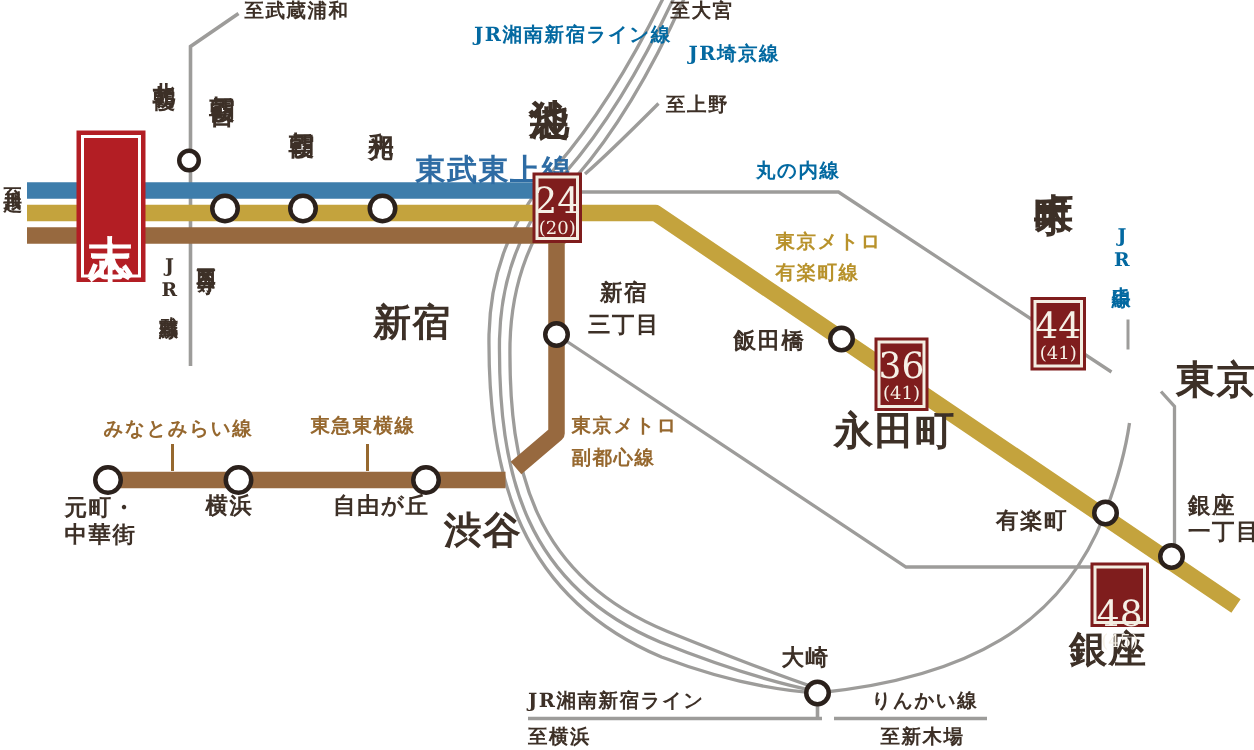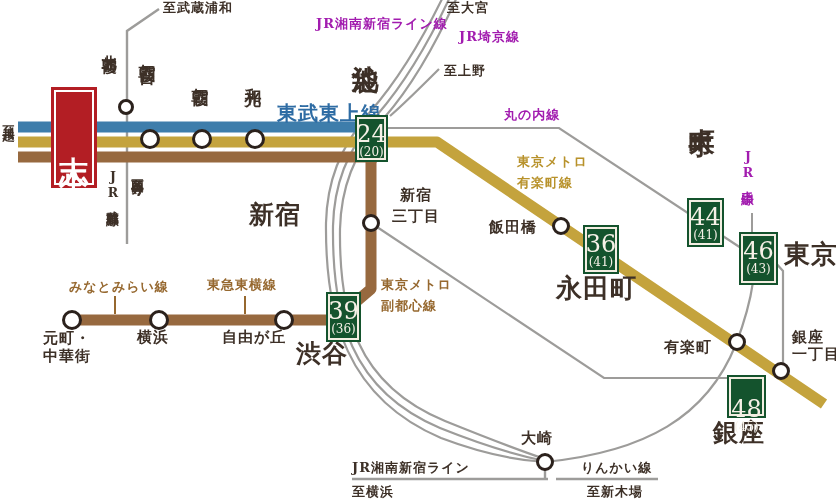--- a/index.html
+++ b/index.html
@@ -7,29 +7,29 @@
     position:relative;width:836px;height:500px;background:#fff;overflow:hidden;
     font-family:"DejaVu Serif","Liberation Serif",serif;
   }
   .map svg{position:absolute;left:0;top:0;}
   .lbl{
     position:absolute;color:#3d3027;font-size:13px;line-height:1.15;
     white-space:nowrap;font-weight:700;letter-spacing:1px;
   }
   .vert{writing-mode:vertical-rl;text-orientation:upright;letter-spacing:2px;}
   .big{font-size:25px;letter-spacing:1px;}
-  .gray{color:#a21caf;text-align:right;}
+  .gray{color:#0369a1;text-align:right;}
   .blue{color:#2e6ca4;}
   .gold{color:#b8922b;}
   .brown{color:#96682f;}
   .s15{font-size:15px;}
   .s12{font-size:12.5px;letter-spacing:1px;}
   .center{text-align:center;}
   .badge{
-    position:absolute;background:#14532d;color:#f6f1e7;
+    position:absolute;background:#7f1d1d;color:#f6f1e7;
     outline:2px solid #f3eee2;outline-offset:-4px;
     text-align:center;z-index:5;
   }
   .badge .num{font-size:24px;line-height:1;margin-top:7px;letter-spacing:0;}
   .badge .paren{font-size:12px;line-height:1.1;letter-spacing:0;}
   .badge.short .num{margin-top:22px;}
   .origin-box{
     position:absolute;left:51px;top:87px;width:46px;height:101px;
     background:#b31e24;outline:2px solid #fff;outline-offset:-5px;
     display:flex;align-items:center;justify-content:center;z-index:6;
@@ -90,35 +90,27 @@
   </svg>
 
   <div class="origin-box">
     <div class="txt">志木</div>
   </div>
 
   <div class="badge" style="left:355px;top:115px;width:33px;height:47px;">
     <div class="num">24</div>
     <div class="paren">(20)</div>
   </div>
-  <div class="badge" style="left:326px;top:292px;width:35px;height:50px;">
-    <div class="num">39</div>
-    <div class="paren">(36)</div>
-  </div>
   <div class="badge" style="left:583px;top:225px;width:36px;height:49px;">
     <div class="num">36</div>
     <div class="paren">(41)</div>
   </div>
   <div class="badge" style="left:687px;top:198px;width:37px;height:49px;">
     <div class="num">44</div>
     <div class="paren">(41)</div>
-  </div>
-  <div class="badge" style="left:739px;top:232px;width:39px;height:53px;">
-    <div class="num">46</div>
-    <div class="paren">(43)</div>
   </div>
   <div class="badge short" style="left:727px;top:375px;width:39px;height:43px;">
     <div class="num">48</div>
     <div class="paren">(45)</div>
   </div>
 
   <div class="lbl" style="left:163px;top:1px;">至武蔵浦和</div>
   <div class="lbl" style="left:447px;top:1px;">至大宮</div>
   <div class="lbl" style="left:444px;top:64px;">至上野</div>
   <div class="lbl vert" style="left:1px;top:115px;font-size:12.5px;">至川越</div>

